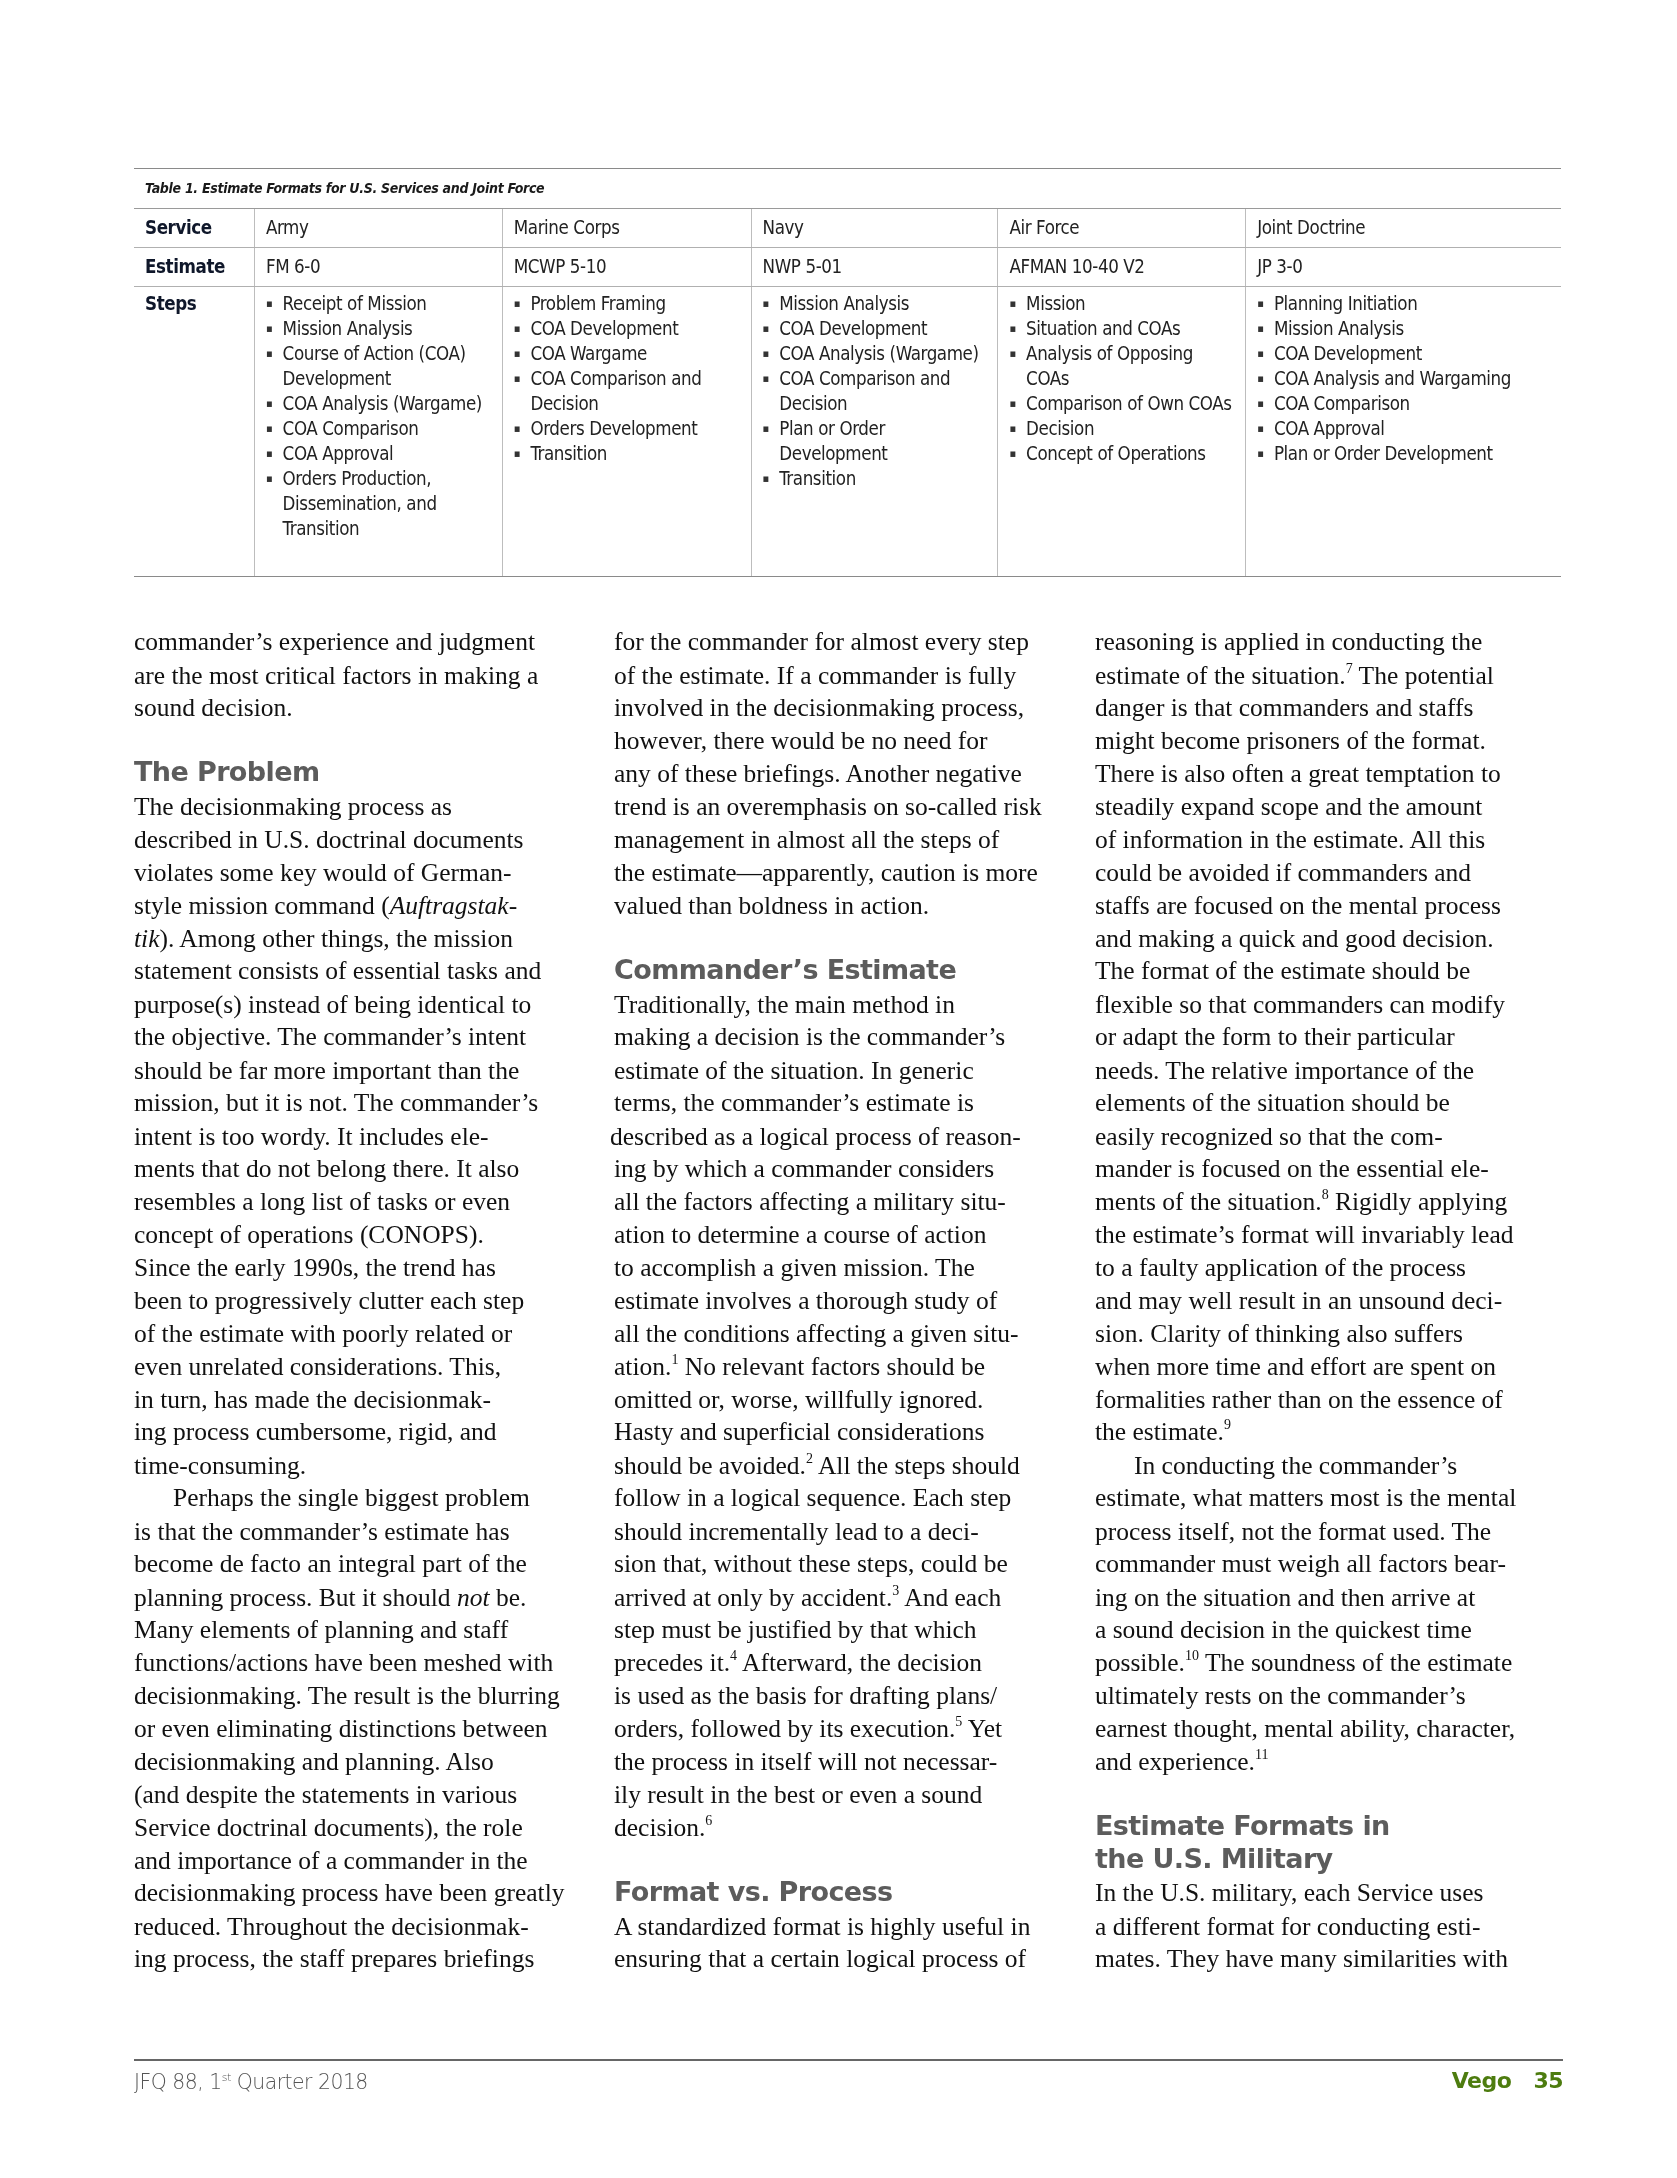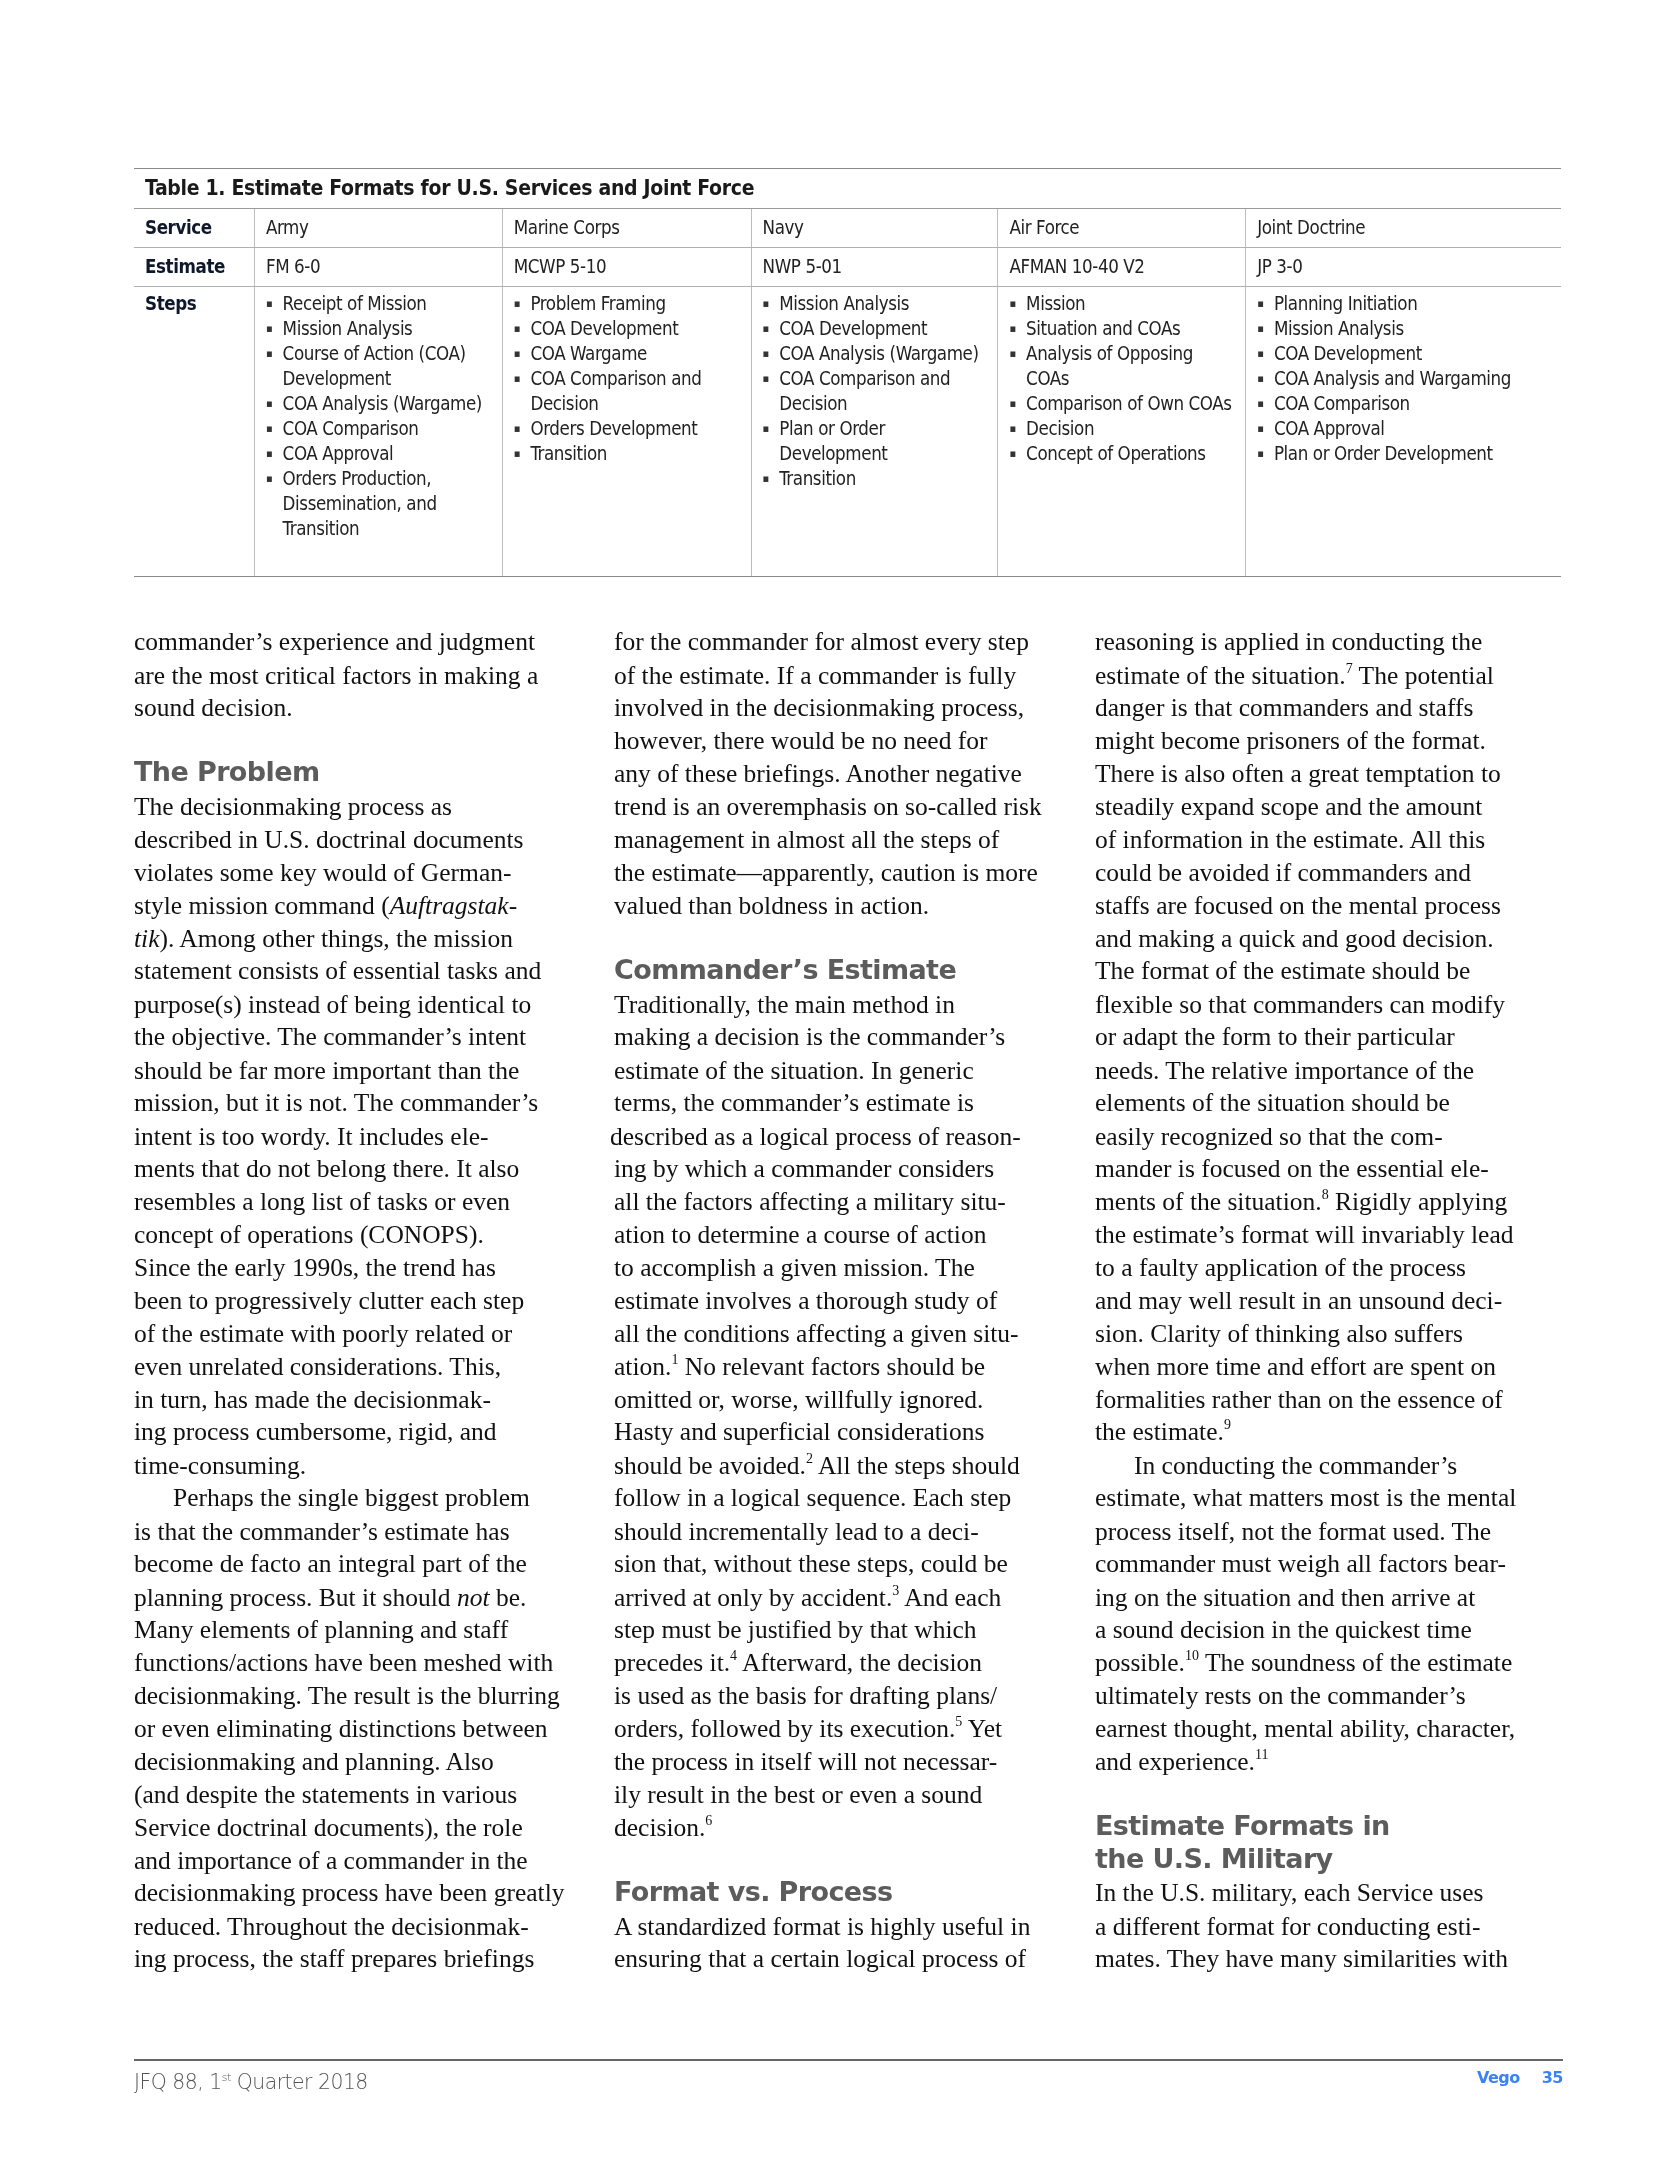--- a/index.html
+++ b/index.html
@@ -1,21 +1,21 @@
 <!DOCTYPE html>
 <html style="font-size:15px"><head>
 <meta charset="utf-8">
 <style>
   html, body { margin:0; padding:0; background:#ffffff; }
   body { width:1678px; height:2179px; position:relative; overflow:hidden; }
   .page { position:absolute; left:0; top:0; width:1678px; height:2179px; background:#fff; }
 
   
   .tbl { position:absolute; left:134px; top:168px; width:1427px; font-family:"DejaVu Sans Condensed","DejaVu Sans", sans-serif; color:#1a1a1a; }
-  .tbl-title { height:39px; border-top:1.9px solid #8a8a8a; border-bottom:1.9px solid #9a9a9a; font-weight:bold; font-size:21px; line-height:39px; padding-left:11px; letter-spacing:-0.3px; font-stretch:condensed; }
+  .tbl-title { height:39px; border-top:1.9px solid #8a8a8a; border-bottom:1.9px solid #9a9a9a; font-weight:bold; font-size:14px; line-height:39px; padding-left:11px; letter-spacing:-0.3px; font-stretch:condensed;font-style:italic; }
   .tbl-row { display:flex; border-bottom:1.9px solid #b0b0b0; }
   .tbl-row.last { border-bottom:1.9px solid #8a8a8a; }
   .cell { box-sizing:border-box; padding:0 11px; font-size:18.6px; font-weight:300; color:#222; border-left:1.9px solid #bdbdbd; letter-spacing:-0.4px; }
   .cell.label { border-left:none; font-weight:bold; color:#0f172a; }
   .c0 { width:120px; } .c1 { width:248px; } .c2 { width:249px; } .c3 { width:247px; } .c4 { width:248px; } .c5 { width:316px; }
   .tbl-row.simple .cell { height:38px; line-height:38px; }
   .tbl-row.steps .cell { height:289px; padding-top:3.7px; line-height:25px; }
   .steps ul { list-style:none; margin:0; padding:0; }
   .steps li { position:relative; padding-left:16.7px; }
   .steps li::before { content:"\25AA"; position:absolute; left:0; top:0; font-size:11px; color:#333; }
@@ -23,21 +23,21 @@
   
   .line { position:absolute; white-space:nowrap; font-family:"Liberation Serif","DejaVu Serif", serif; font-size:25.5px; color:#111; line-height:33px; height:33px; }
   .head { position:absolute; white-space:nowrap; font-family:"DejaVu Sans","Liberation Sans", sans-serif; font-weight:bold; font-size:27px; color:#5c5c5c; line-height:33px; letter-spacing:-0.6px; }
   sup { font-size:14px; line-height:0; vertical-align:11px; }
   em { font-style:italic; }
 
   
   .footer-rule { position:absolute; left:134px; top:2059px; width:1429px; height:1.9px; background:#666; }
   .footer-left { position:absolute; left:134px; top:2070px; font-family:"DejaVu Sans","Liberation Sans", sans-serif; font-size:20.4px; color:#555; font-weight:300; letter-spacing:-0.5px; }
   .footer-left sup { font-size:11px; vertical-align:8.3px; }
-  .footer-right { position:absolute; right:115px; top:2068px; font-family:"DejaVu Sans","Liberation Sans", sans-serif; font-size:16px; font-weight:bold; color:#3b82f6; letter-spacing:-0.5px; }
+  .footer-right { position:absolute; right:115px; top:2068px; font-family:"DejaVu Sans","Liberation Sans", sans-serif; font-size:22px; font-weight:bold; color:#4d7c0f; letter-spacing:-0.5px; }
   .footer-right .pg { margin-left:22px; }
 </style>
 </head>
 <body>
 
 <div class="page">
 
   <div class="tbl">
     <div class="tbl-title">Table 1. Estimate Formats for U.S. Services and Joint Force</div>
 

